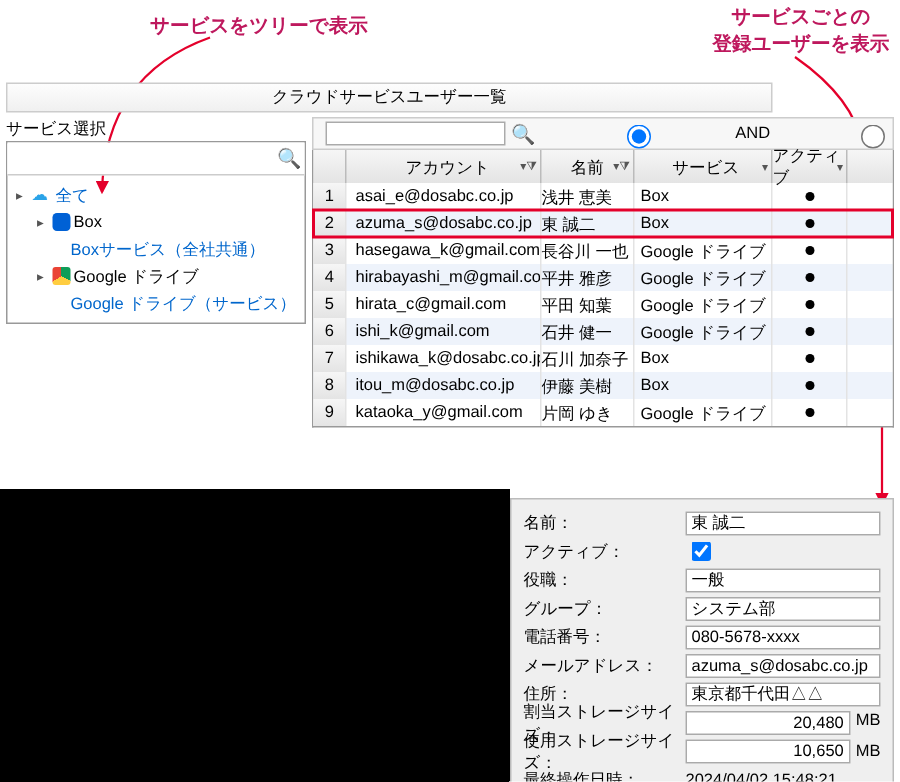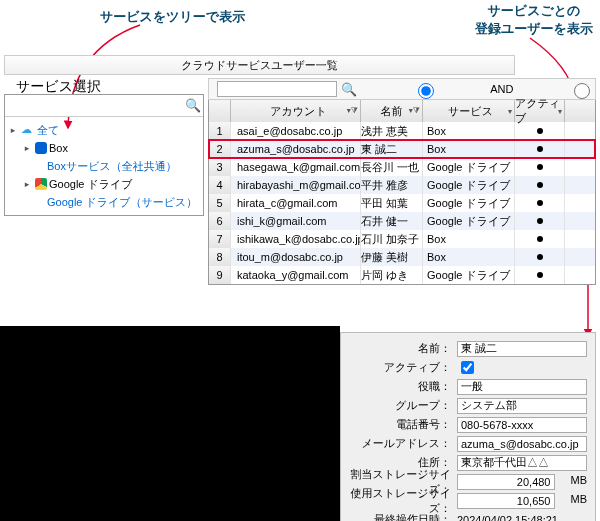--- a/index.html
+++ b/index.html
@@ -1,20 +1,20 @@
 <!DOCTYPE html>
 <html><head>
 <meta charset="utf-8">
 <style>
 *{box-sizing:border-box;font-family:"Meiryo","MS PGothic",sans-serif;font-size:11px}
 body{margin:0;background:#fff;width:600px}
-.callout{color:#0c4a6e;font-size:13px;font-weight:bold;position:absolute}
+.callout{color:#be185d;font-size:13px;font-weight:bold;position:absolute}
 .wrap{position:relative;width:600px;height:521px}
 .title-bar{position:absolute;left:4px;top:55px;width:511px;height:20px;text-align:center;border:1px solid #ccc;background:linear-gradient(#fdfdfd,#f0f0f0);line-height:18px}
-.panel-label{position:absolute;left:16px;top:78px;font-size:14px}
+.panel-label{position:absolute;left:4px;top:78px;font-size:11px}
 .left-panel{position:absolute;left:4px;top:94px;width:200px;border:1px solid #999}
 .search-row{display:flex;align-items:center;border-bottom:1px solid #ccc;height:22px;background:#fff}
 .search-row input{flex:1;border:none;outline:none;padding:0 4px;height:20px}
 .mag{width:20px;text-align:center;font-size:13px}
 .tree{padding:4px 2px}
 .tree-row{display:flex;align-items:center;height:18px;white-space:nowrap}
 .tw{width:12px;text-align:center;color:#555;font-size:9px}
 .ic{width:14px;height:14px;margin:0 2px;display:inline-block}
 .ic-cloud{color:#2aa3e8}
 .ic-box{background:#0061d5;border-radius:3px;width:12px;height:12px}
@@ -37,25 +37,25 @@
 .c-act{width:50px}
 .gb .row{display:flex;height:18px;align-items:center}
 .gb .row>div{border-right:1px solid #e3e3e3;height:18px;display:flex;align-items:center;overflow:hidden;white-space:nowrap;font-size:11px}
 .gb .row:nth-child(odd){background:#fff}
 .gb .row:nth-child(even){background:#eef3fb}
 .gb .c-num{justify-content:center;background:linear-gradient(#f6f6f6,#e4e4e4);border-right:1px solid #bbb}
 .dot{width:6px;height:6px;background:#000;border-radius:50%;margin:0 auto}
 .hl-row{outline:2px solid #e4002b;outline-offset:-1px;position:relative;z-index:2}
 .detail{position:absolute;left:340px;top:332px;width:256px;background:#efefef;border:1px solid #bbb;padding:6px 8px}
 .drow{display:flex;align-items:center;height:19px}
-.drow label{width:108px;text-align:right;padding-right:6px;font-size:11px}
+.drow label{width:108px;text-align:left;padding-right:6px;font-size:11px}
 .drow .val{flex:1}
 .drow input[type=text]{width:100%;height:16px;border:1px solid #aaa;padding:0 3px;font-size:11px}
 .drow .num{text-align:right;width:70px}
-.unit{margin-left:16px}
+.unit{margin-left:4px}
 svg.arrow{position:absolute;pointer-events:none}
 </style>
 </head>
 <body>
 
 <div class="wrap">
   <div class="callout" style="left:100px;top:8px">サービスをツリーで表示</div>
   <div class="callout" style="left:475px;top:2px;white-space:pre;text-align:center">サービスごとの
 登録ユーザーを表示</div>
 
@@ -270,21 +270,21 @@
       </div>
     <div class="drow">
         <label>割当ストレージサイズ：</label>
         <div class="val" style="display:flex;">
           <input type="text" class="num" value="20,480" style="">
           <span class="unit">MB</span>
         </div>
       </div>
     <div class="drow">
         <label>使用ストレージサイズ：</label>
-        <div class="val" style="display:flex;align-items:flex-start">
+        <div class="val" style="display:flex;align-items:center">
           <input type="text" class="num" value="10,650" style="">
           <span class="unit">MB</span>
         </div>
       </div>
     <div class="drow">
         <label>最終操作日時：</label>
         <div class="val"><span>2024/04/02 15:48:21</span></div>
       </div>
   </div>
 </div>

